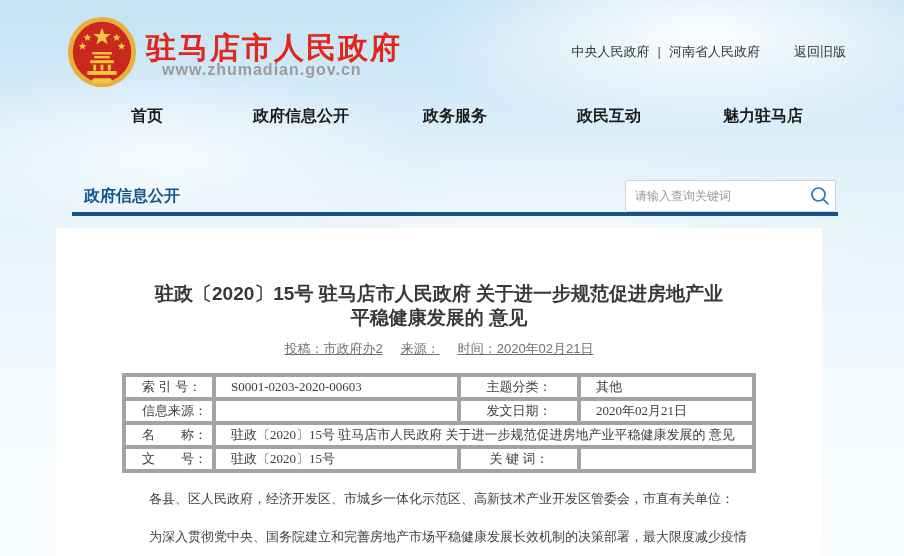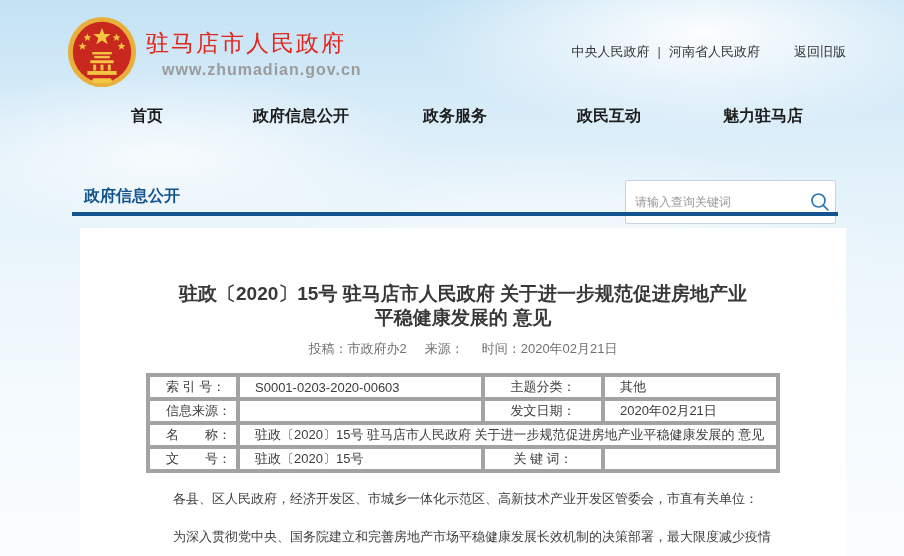--- a/index.html
+++ b/index.html
@@ -14,21 +14,21 @@
       radial-gradient(ellipse 420px 140px at 78% 6%, rgba(255,255,255,.95), rgba(255,255,255,0) 70%),
       radial-gradient(ellipse 380px 120px at 18% 28%, rgba(255,255,255,.75), rgba(255,255,255,0) 70%),
       radial-gradient(ellipse 500px 160px at 60% 45%, rgba(255,255,255,.6), rgba(255,255,255,0) 70%),
       linear-gradient(180deg,#c3e2f4 0%, #d4eaf8 16%, #e2f1fa 32%, #ecf6fc 50%, #f4fafe 70%, #fafdff 100%);
   }
 
   
   .hdr-logo { position:absolute; left:66px; top:15px; width:72px; height:74px; }
   .site-name {
     position:absolute; left:146px; top:28px;
-    font-size:23px; font-weight:normal; color:#e2261b; letter-spacing:2px;
+    font-size:30px; font-weight:bold; color:#e2261b; letter-spacing:2px;
   }
   .site-url {
     position:absolute; left:162px; top:61px;
     font-size:16px; font-weight:bold; color:#9b9b9b; letter-spacing:1px;
   }
   .top-links {
     position:absolute; right:58px; top:43px;
     font-size:13px; color:#333;
   }
   .top-links a { color:#333; text-decoration:none; cursor:pointer; }
@@ -44,61 +44,61 @@
     flex:1; text-align:center; font-size:16px; font-weight:bold; color:#1c1c1c;
     cursor:pointer;
   }
 
   
   .section-title {
     position:absolute; left:84px; top:186px;
     font-size:16px; font-weight:bold; color:#14548e;
   }
   .search-box {
-    position:absolute; left:625px; top:180px; width:211px; height:44px;
+    position:absolute; left:625px; top:180px; width:211px; height:32px;
     background:#fff; border:1px solid #c7d4e0; border-radius:2px;
     display:flex; align-items:center;
   }
   .search-box input {
     border:none; outline:none; flex:1; height:24px; padding-left:9px;
     font-size:12px; color:#666; background:transparent;
     font-family:"Liberation Sans","DejaVu Sans",sans-serif;
   }
   .search-box input::placeholder { color:#999; }
   .search-icon { width:22px; height:22px; margin-right:4px; cursor:pointer; flex:0 0 auto; }
 
   .blue-line {
     position:absolute; left:72px; top:212px; width:766px; height:4px;
     background:#14548e;
   }
 
   
   .content {
-    position:absolute; left:80px; top:228px; width:766px; height:328px;
+    position:absolute; left:56px; top:228px; width:766px; height:328px;
     background:#fff;
   }
   .article-title {
     margin:54px auto 0; width:578px; text-align:center;
     font-size:19px; font-weight:bold; color:#383838; line-height:24px;
   }
   .article-meta {
     margin-top:10px; text-align:center; font-size:13px; color:#707070;
   }
-  .article-meta span { margin:4px 9px; }
+  .article-meta span { margin:4px 9px;text-decoration:underline; }
 
   .info-table {
     width:630px; margin:15px auto 0; border-collapse:collapse;
     font-size:13px; color:#3c3c3c; table-layout:fixed;
   }
   .info-table td {
     border:4px solid #a3a3a3; height:23px; padding:1px 16px;
     overflow:hidden; white-space:nowrap;
   }
   .info-table td.lbl { text-align:center; }
-  .info-table td.val { padding-left:15px; text-align:left; }
+  .info-table td.val { padding-left:15px; text-align:left;font-family:Liberation Serif, serif; }
   .c1 { width:90px; } .c2 { width:245px; } .c3 { width:120px; } .c4 { width:175px;margin-top:41px; }
 
   .article-body {
     width:632px; margin:12px auto 0;
     font-size:13px; color:#3f3f3f; line-height:27px;
   }
   .article-body p { text-indent:2em; margin-top:11px; }
 </style>
 </head>
 <body>

